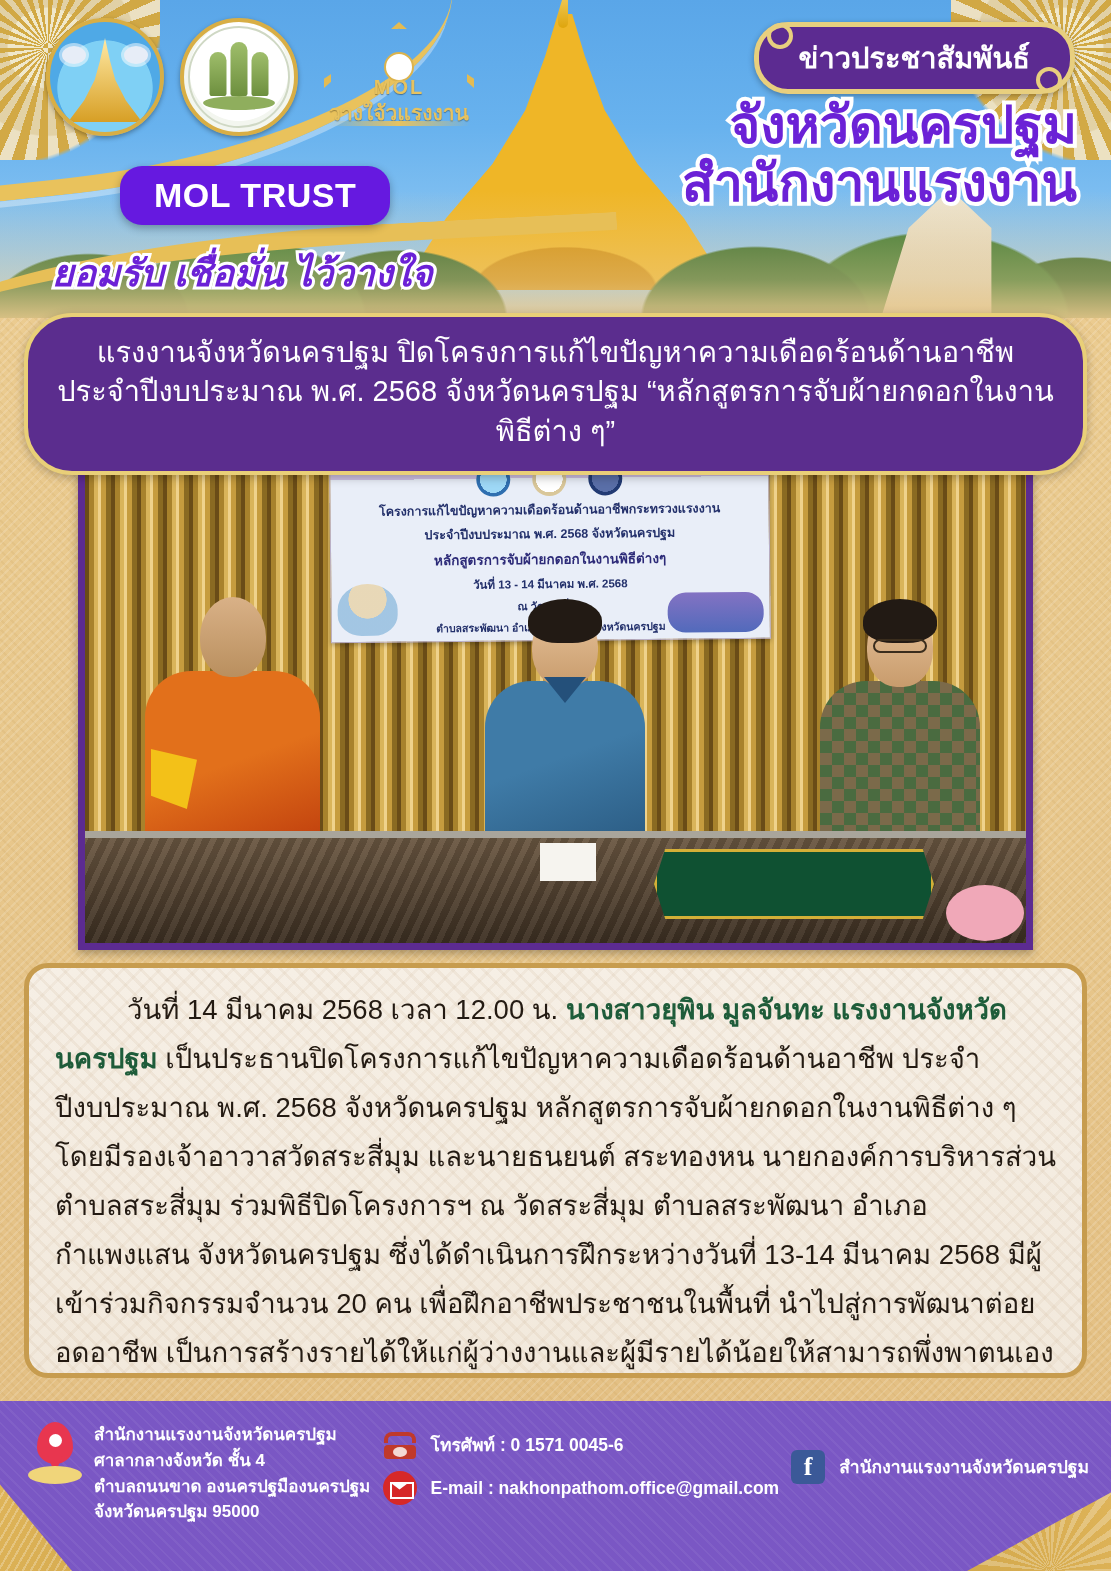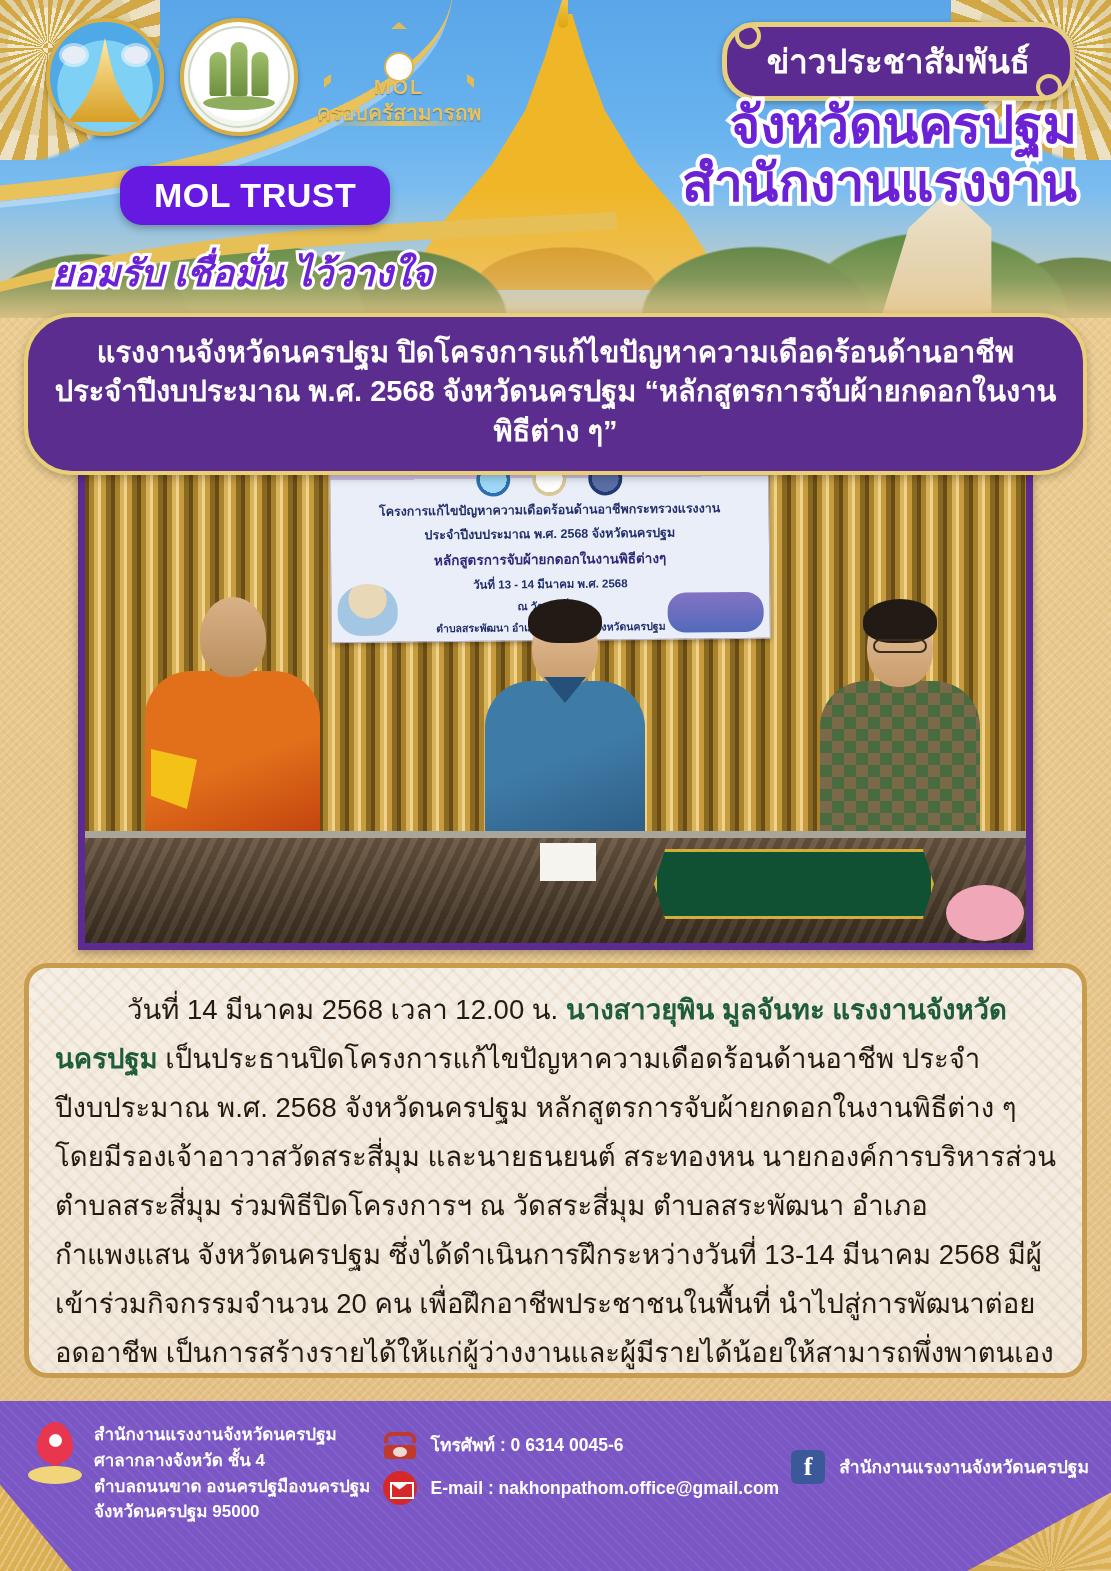--- a/index.html
+++ b/index.html
@@ -103,36 +103,36 @@
     background:#6619e0;color:#fff;border-radius:22px;
     padding:10px 34px;font-size:34px;font-weight:bold;letter-spacing:.5px;
     box-shadow:0 3px 8px rgba(0,0,0,.3);}
   .slogan{position:absolute;left:52px;top:243px;z-index:7;
     font-size:37px;font-weight:bold;font-style:italic;color:#6b21d6;
     -webkit-text-stroke:6px #fff;paint-order:stroke fill;}
 
   
   .ribbon{position:absolute;right:36px;top:22px;z-index:7;
     background:#5c2b91;color:#fff;border:5px solid #e8cf7e;border-radius:34px;
-    padding:8px 40px;font-size:33px;font-weight:bold;white-space:nowrap;
+    padding:8px 40px;font-size:29px;font-weight:bold;white-space:nowrap;
     box-shadow:0 2px 6px rgba(0,0,0,.3);}
   .ribbon:before,.ribbon:after{content:"";position:absolute;width:18px;height:18px;
     border:4px solid #e8cf7e;border-radius:50%;}
   .ribbon:before{left:8px;top:-4px;}
   .ribbon:after{right:8px;bottom:-4px;}
   .office{position:absolute;right:34px;top:96px;z-index:7;text-align:right;}
   .office div{font-size:52px;font-weight:bold;color:#6b21d6;line-height:1.12;
     -webkit-text-stroke:8px #fff;paint-order:stroke fill;}
 
   
   .title-banner{position:absolute;left:24px;top:313px;width:1063px;
     background:#5b2d8e;border:4px solid #e9cf78;border-radius:48px;
     padding:16px 26px 20px;text-align:center;z-index:8;
     box-shadow:0 3px 10px rgba(0,0,0,.25);}
-  .title-banner .ln{color:#fff;font-size:29px;font-weight:bold;line-height:1.36;}
+  .title-banner .ln{color:#fff;font-size:29px;font-weight:normal;line-height:1.36;}
 
   
   .photo-wrap{position:absolute;left:78px;top:430px;width:955px;height:520px;
     border:7px solid #5c2b91;background:#2b2118;overflow:hidden;z-index:5;
     box-shadow:0 3px 9px rgba(0,0,0,.3);}
   .curtain{position:absolute;inset:0;
     background:
       repeating-linear-gradient(90deg,
         #6a4c17 0 4px,#a8822c 4px 9px,#d9b45a 9px 13px,#efd28c 13px 16px,
         #c69c3e 16px 21px,#8a6a22 21px 26px);}
@@ -283,21 +283,21 @@
         <div class="fig"></div>
         <div class="fig tall"></div>
         <div class="fig"></div>
       </div>
       <div class="base"></div>
     </div>
     <div class="mol-family">
       <div class="roof"></div>
       <div class="mini"></div>
       <div class="lbl">MOL</div>
-      <div class="lbl2">ครอบครัสามารถพ</div>
+      <div class="lbl2">วางใจัวแรงงาน</div>
       <div class="bar"></div>
     </div>
   </div>
 
   <div class="trust-pill">MOL TRUST</div>
   <div class="slogan">ยอมรับ เชื่อมั่น ไว้วางใจ</div>
 
   <div class="ribbon">ข่าวประชาสัมพันธ์</div>
   <div class="office">
     <div>จังหวัดนครปฐม</div>
@@ -382,21 +382,21 @@
         </div>
       </div>
 
       <div class="fcol contact">
         <div class="frow">
           <div class="ic ic-phone">
             <div class="hs"></div>
             <div class="base"></div>
             <div class="dial"></div>
           </div>
-          <span class="txt">โทรศัพท์ : 0 6314 0045-6</span>
+          <span class="txt">โทรศัพท์ : 0 1571 0045-6</span>
         </div>
         <div class="frow">
           <div class="ic ic-mail"></div>
           <span class="txt">E-mail : nakhonpathom.office@gmail.com</span>
         </div>
       </div>
 
       <div class="fcol social">
         <div class="frow">
           <div class="ic ic-fb">f</div>

